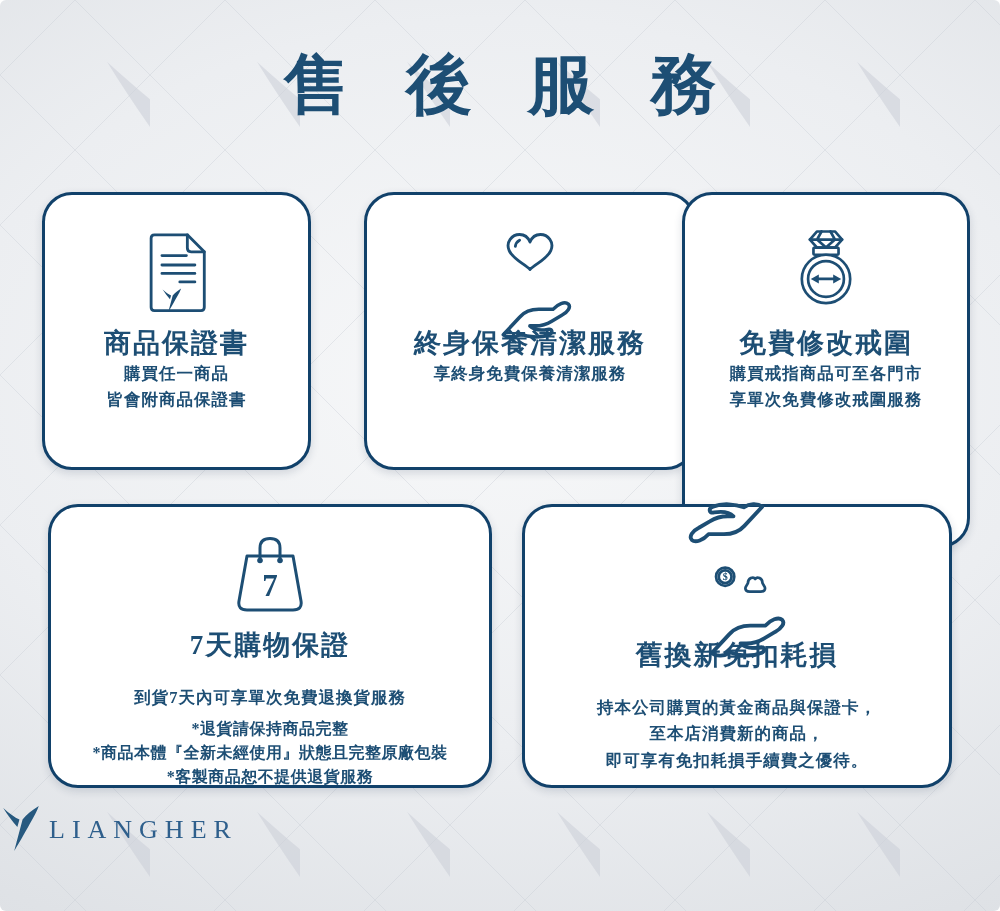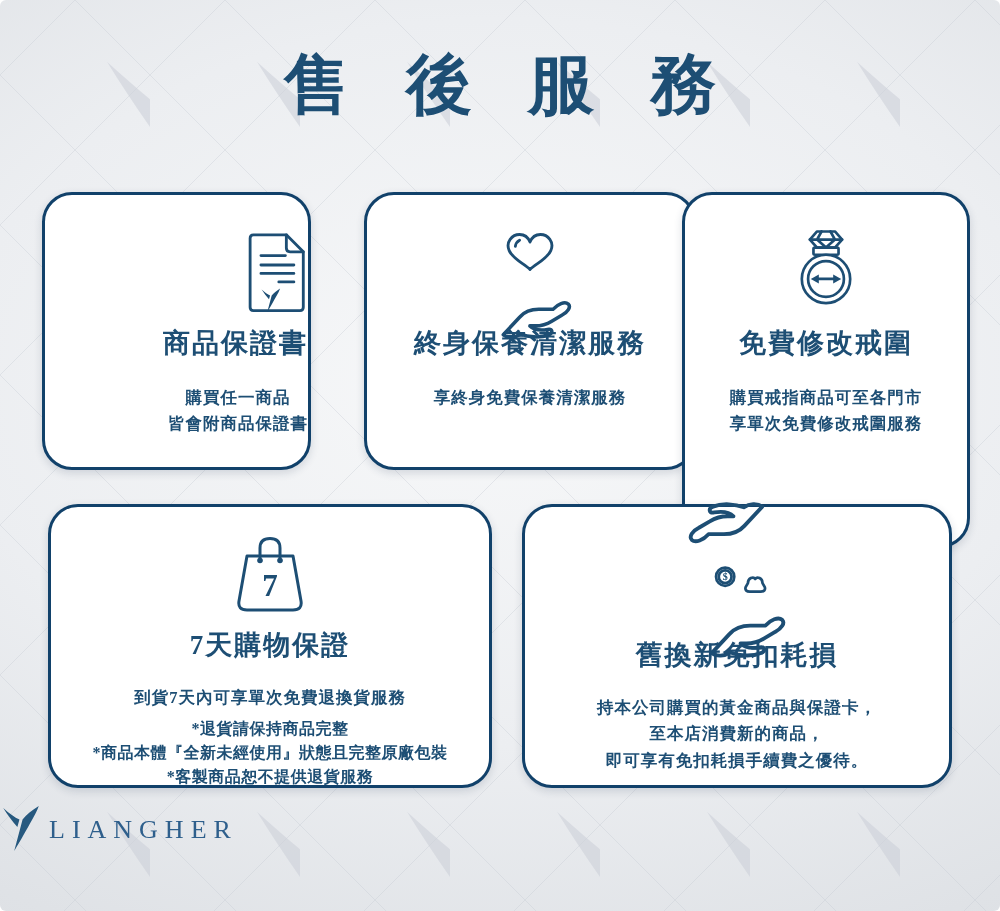--- a/index.html
+++ b/index.html
@@ -13,29 +13,29 @@
   .bg-svg{position:absolute;inset:0;width:100%;height:100%;}
   .page-title{
     position:absolute;top:40px;left:0;width:100%;margin:0;text-align:center;
     font-size:66px;font-weight:700;letter-spacing:0.85em;text-indent:0.85em;color:#1d4e74;
   }
   .card{
     position:absolute;background:#ffffff;border:3px solid #11416a;border-radius:30px;
     box-sizing:border-box;display:flex;flex-direction:column;align-items:center;text-align:center;
     box-shadow:0 3px 9px rgba(30,50,80,0.16);
   }
-  .card-1{left:42px;top:192px;width:269px;height:278px;align-items:flex-end;}
+  .card-1{left:42px;top:192px;width:269px;height:278px;}
   .card-2{left:364px;top:192px;width:332px;height:278px;}
   .card-3{left:682px;top:192px;width:288px;height:356px;}
   .card-4{left:48px;top:504px;width:444px;height:284px;}
   .card-5{left:522px;top:504px;width:430px;height:284px;}
   .icon-box{height:84px;margin-top:34px;display:flex;align-items:flex-end;justify-content:center;}
   .icon-box-lg{height:92px;margin-top:26px;display:flex;align-items:flex-end;justify-content:center;}
   .card-title{margin:12px 0 0 0;font-size:27px;font-weight:700;letter-spacing:2px;color:#1d4e74;}
-  .card-desc{margin-top:24px;}
+  .card-desc{}
   .card-4 .card-desc,.card-5 .card-desc{margin-top:22px;}
   .card-line{margin:0;font-size:16.5px;font-weight:700;line-height:1.6;letter-spacing:1px;color:#1d4e74;}
   .card-notes{margin-top:6px;}
   .note-line{margin:0;font-size:16px;font-weight:700;line-height:1.5;letter-spacing:0.5px;color:#1d4e74;}
   .icon-stroke{stroke:#1d4e74;stroke-width:3;fill:none;stroke-linejoin:round;stroke-linecap:round;}
   .icon-fill{fill:#1d4e74;stroke:none;}
   .brand-footer{position:absolute;left:0;top:806px;width:100%;display:flex;flex-direction:row;align-items:center;}
   .brand-wordmark{font-size:26px;letter-spacing:7px;text-indent:7px;color:#2e5f8c;font-weight:400;margin-top:2px;}
 </style>
 </head>

